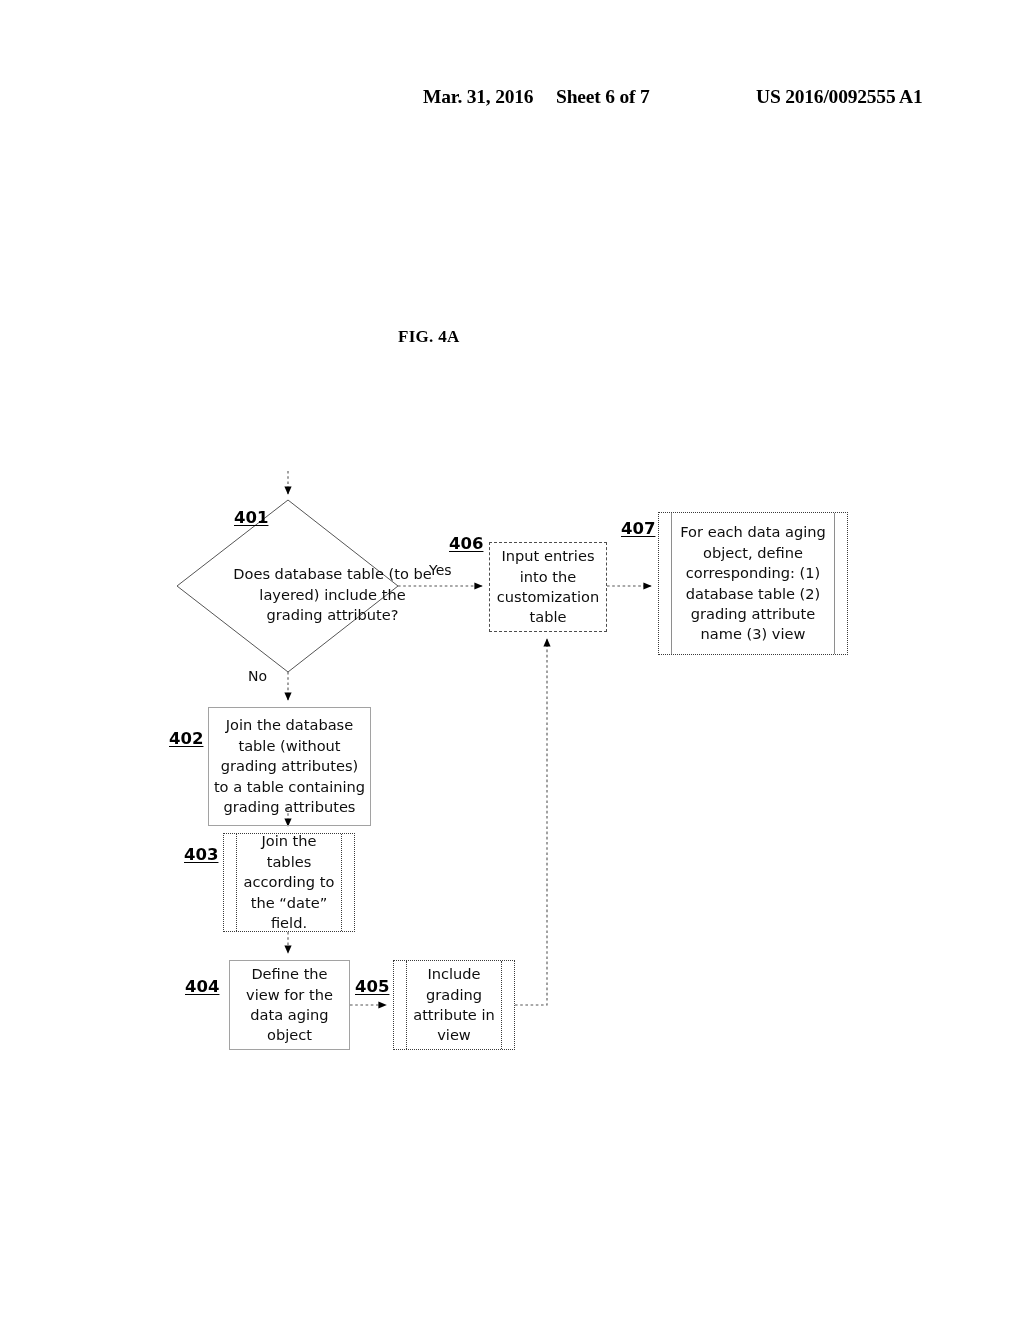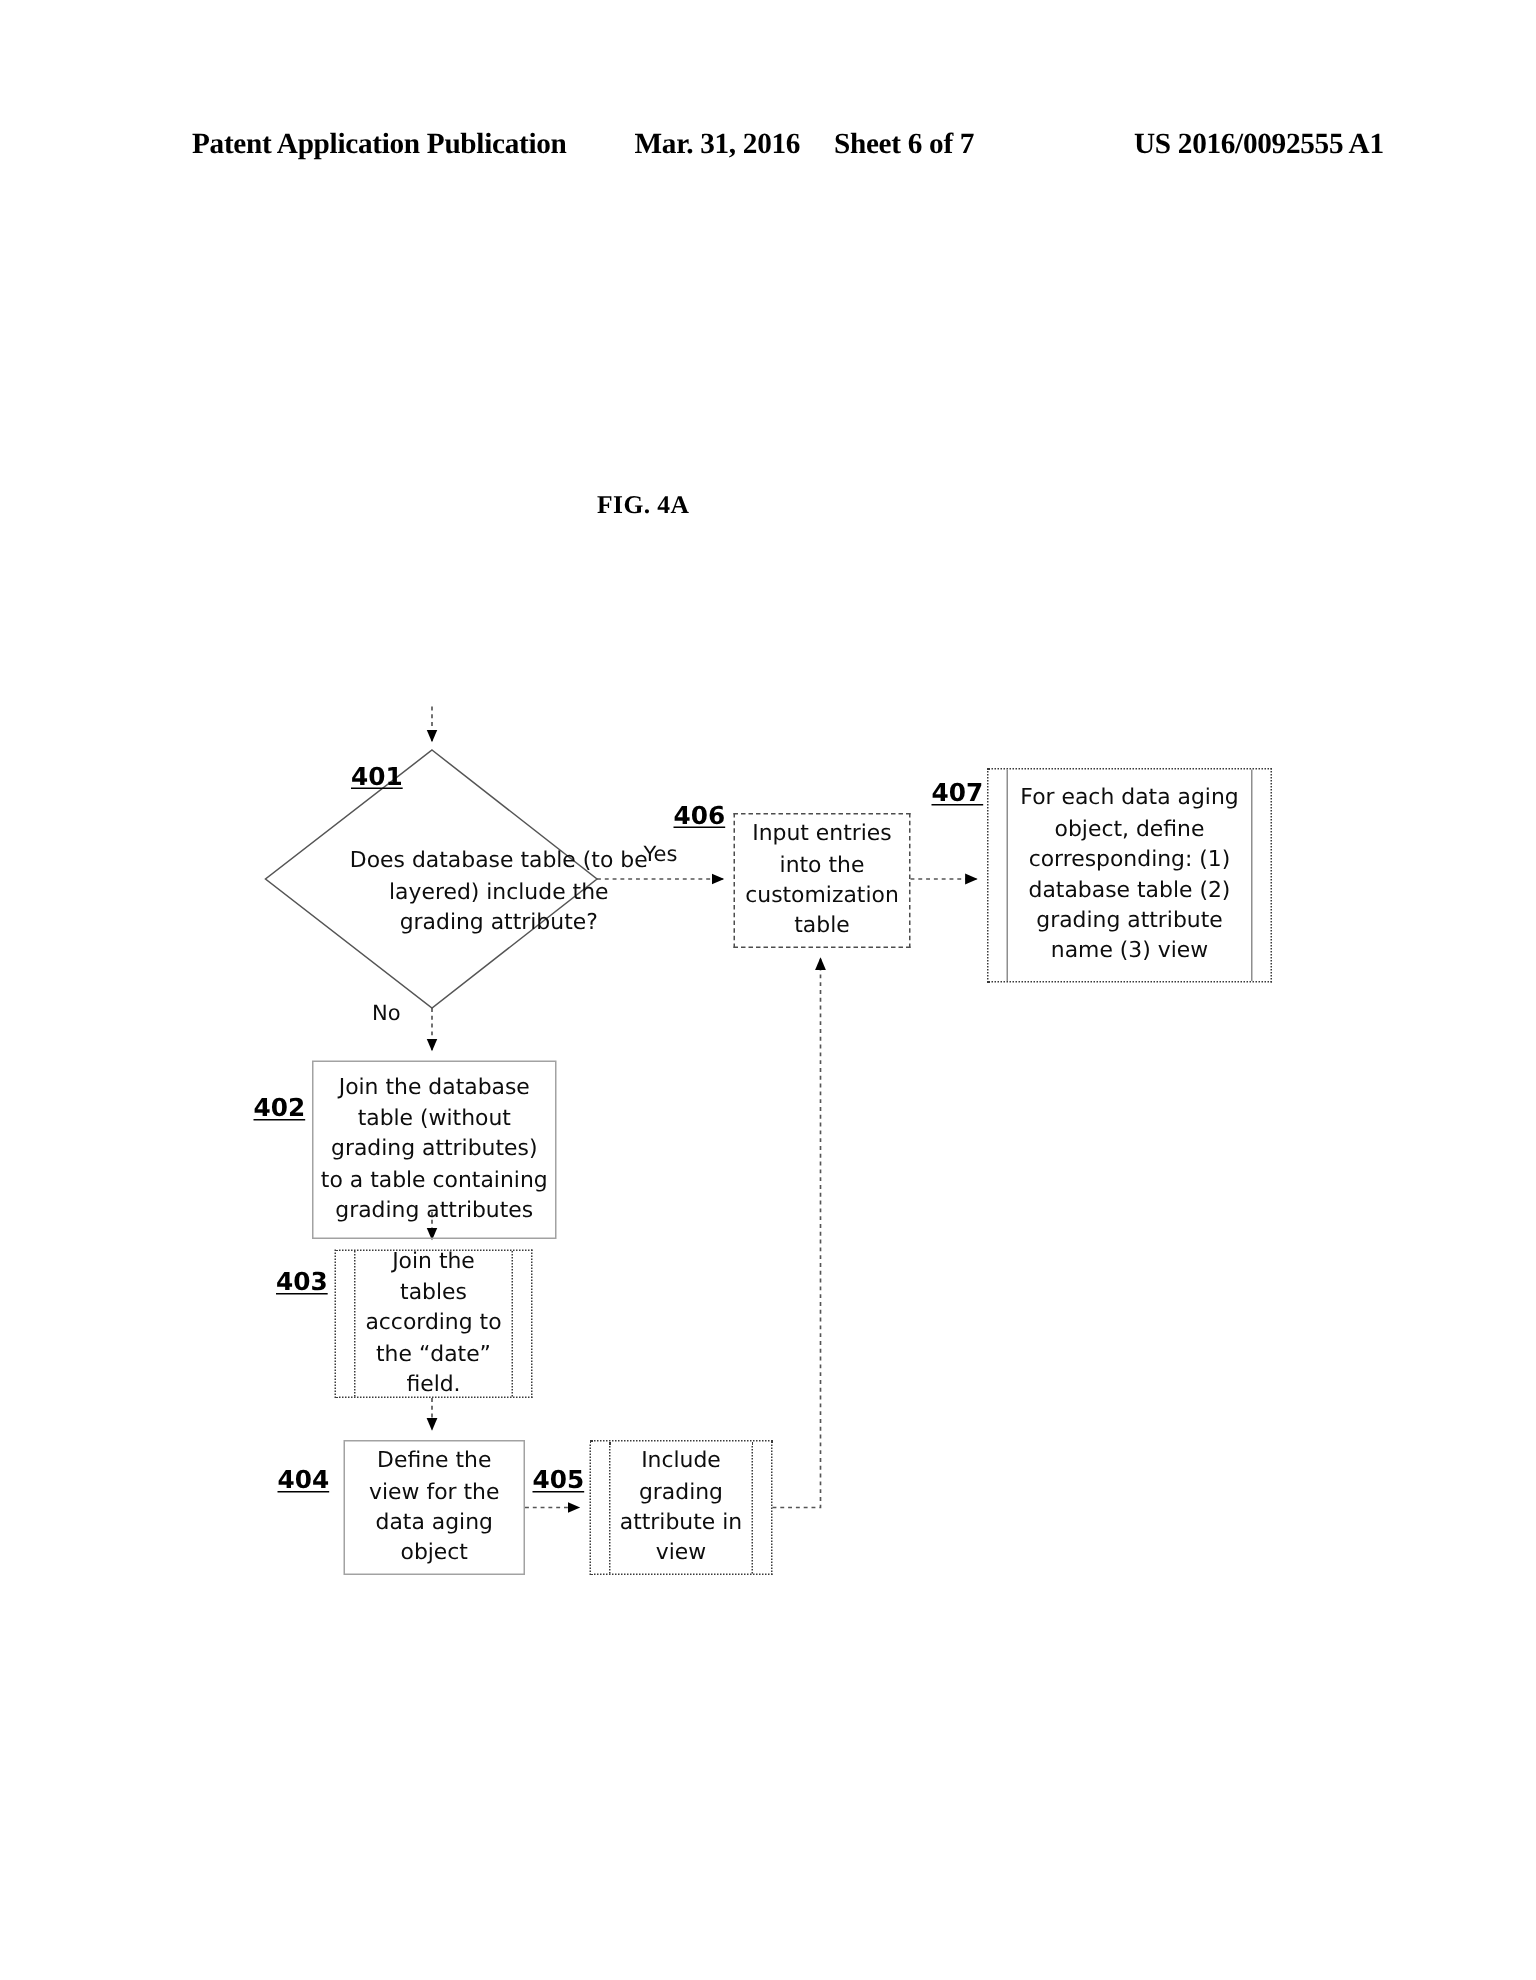--- a/index.html
+++ b/index.html
@@ -143,21 +143,20 @@
     color: #0d0d0d;
     white-space: nowrap;
   }
   .lbl-yes { left: 429px; top: 562px; }
   .lbl-no  { left: 248px; top: 668px; }
 </style>
 </head>
 <body>
 
 <div class="page-header">
-  <span class="hdr-pub">Patent Application Publication</span>
   <span class="hdr-date">Mar. 31, 2016</span>
   <span class="hdr-sheet">Sheet 6 of 7</span>
   <span class="hdr-pat">US 2016/0092555 A1</span>
 </div>
 
 <div class="fig-title">FIG. 4A</div>
 
 <div id="flow">
 
   <svg id="flow-svg" viewBox="0 0 1024 1320">

